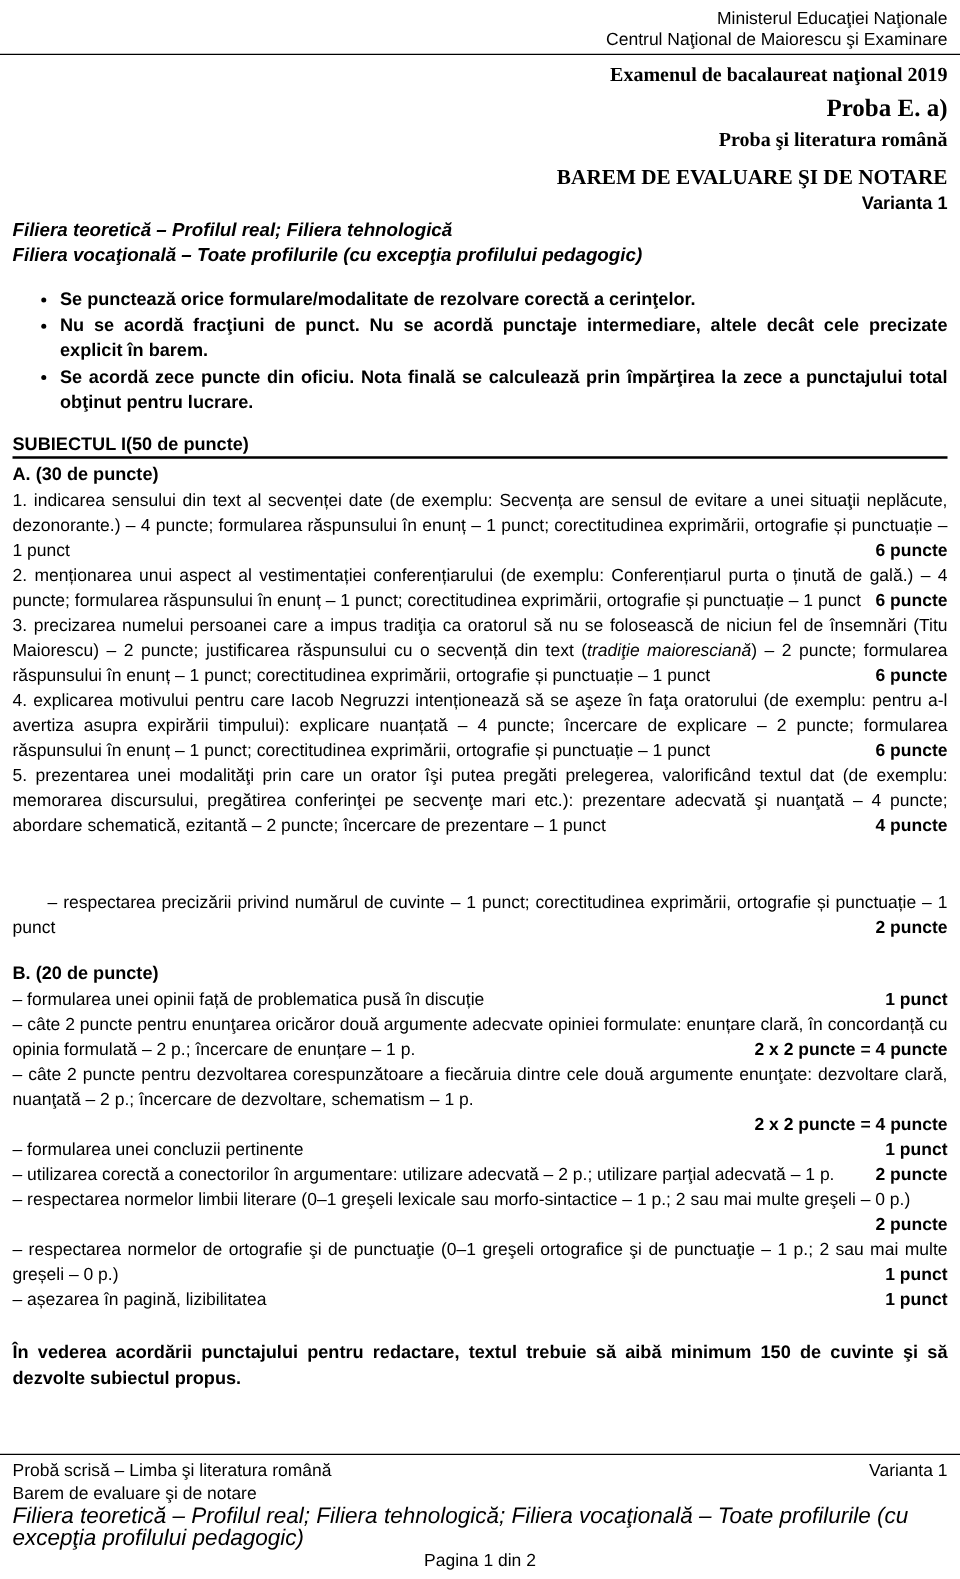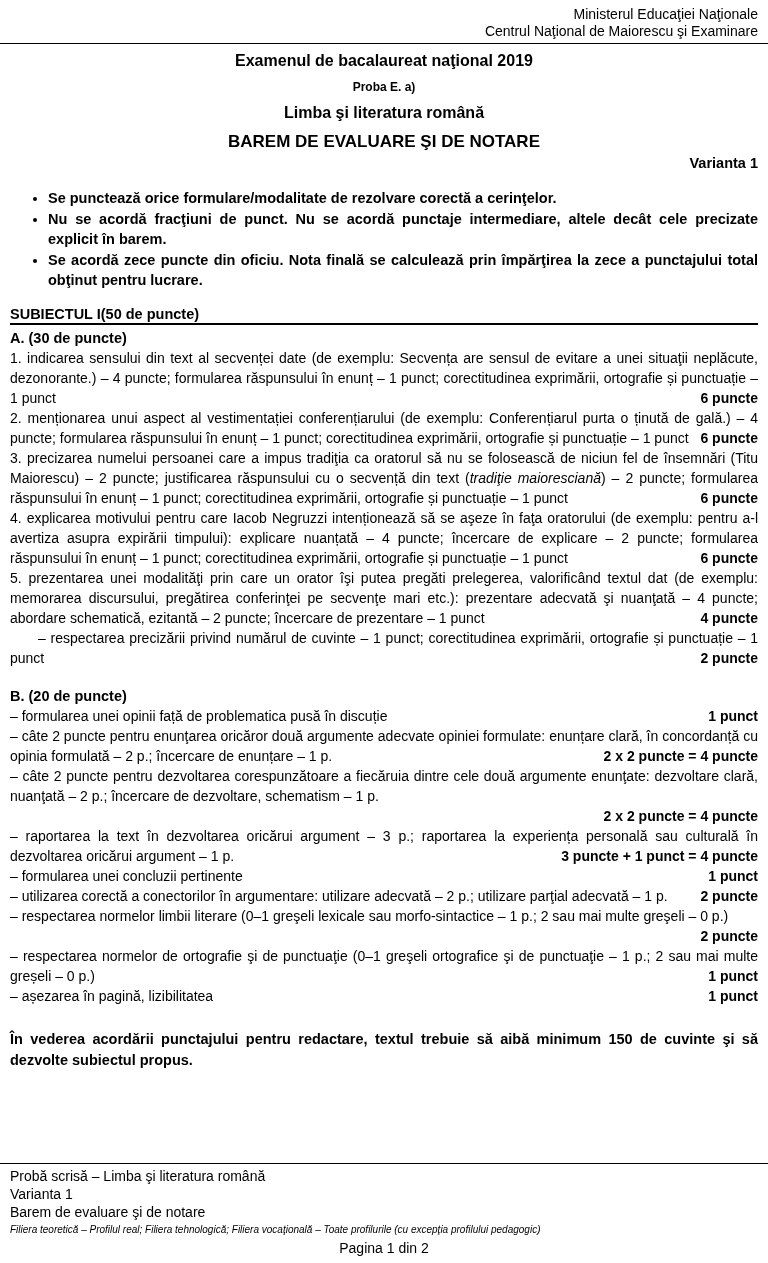--- a/index.html
+++ b/index.html
@@ -12,23 +12,23 @@
     font-size: 14px;
     position: relative;
     overflow: hidden;
   }
   .page { padding: 6px 10px 0 10px; }
 
   
   .org-line { text-align: right; font-size: 14px; line-height: 17px; }
   .header-rule { border-bottom: 1.5px solid #000; margin: 3px -10px 0 -10px; }
 
-  .title-center { text-align: center; font-weight: bold; }
+  .title-center { text-align: right; font-weight: bold; font-family: Liberation Serif, serif; }
   .exam-title   { font-size: 16px; line-height: 20px; margin-top: 7px; }
-  .proba-line   { font-size: 12px; line-height: 20px; margin-top: 6px; }
+  .proba-line   { font-size: 20px; line-height: 20px; margin-top: 6px; }
   .subject-line { font-size: 16px; line-height: 20px; margin-top: 6px; }
   .barem-title  { font-size: 17px; line-height: 21px; margin-top: 8px; }
   .variant-line { text-align: right; font-weight: bold; font-size: 14.5px; line-height: 19px; margin-top: 2px; }
 
   .filiera { font-weight: bold; font-style: italic; font-size: 15px; line-height: 20px; }
   .filiera-block { margin-top: 2px; }
 
   
   .rules-list {
     margin: 15px 0 0 0;
@@ -55,62 +55,66 @@
 
   
   .item {
     margin: 0;
     text-align: justify;
     line-height: 20px;
   }
   .item::after { content: ""; display: block; clear: both; }
   .score { float: right; font-weight: bold; padding-left: 8px; }
   .score-line { text-align: right; font-weight: bold; line-height: 20px; }
-  .indent { text-indent: 28px; }
+  .indent { text-indent: 28px; margin-top: 41px; }
 
   .section-b { margin-top: 18px; }
 
   .final-note {
     font-weight: bold;
     text-align: justify;
     line-height: 21px;
     font-size: 14.5px;
     margin-top: 23px;
   }
 
   
   .footer {
     position: absolute;
     left: 0; right: 0;
     bottom: 6px;
   }
   .footer-rule { border-top: 1.5px solid #000; margin: 0; }
   .footer-inner { padding: 3px 10px 0 10px; font-size: 14px; }
-  .footer-row { display: flex; justify-content: space-between; line-height: 18px; flex-direction: column; }
+  .footer-row { display: flex; justify-content: space-between; line-height: 18px; }
   .footer-line2 { line-height: 18px; }
-  .footer-italic { font-style: italic; font-size: 10px; line-height: 18px; }
+  .footer-italic { font-style: italic; font-size: 18px; line-height: 18px; }
   .footer-page { text-align: center; line-height: 18px; }
 </style>
 </head>
 <body>
 
 <div class="page">
 
   <div>
     <div class="org-line">Ministerul Educaţiei Naţionale</div>
     <div class="org-line">Centrul Naţional de Maiorescu şi Examinare</div>
   </div>
   <div class="header-rule"></div>
 
   <div class="title-center exam-title">Examenul de bacalaureat naţional 2019</div>
   <div class="title-center proba-line">Proba E. a)</div>
-  <div class="title-center subject-line">Limba şi literatura română</div>
+  <div class="title-center subject-line">Proba şi literatura română</div>
   <div class="title-center barem-title">BAREM DE EVALUARE ŞI DE NOTARE</div>
   <div class="variant-line">Varianta 1</div>
 
+  <div class="filiera-block">
+    <div class="filiera">Filiera teoretică – Profilul real; Filiera tehnologică</div>
+    <div class="filiera">Filiera vocaţională – Toate profilurile (cu excepţia profilului pedagogic)</div>
+  </div>
 
   <ul class="rules-list">
     <li>Se punctează orice formulare/modalitate de rezolvare corectă a cerinţelor.</li>
     <li>Nu se acordă fracţiuni de punct. Nu se acordă punctaje intermediare, altele decât cele precizate explicit în barem.</li>
     <li>Se acordă zece puncte din oficiu. Nota finală se calculează prin împărţirea la zece a punctajului total obţinut pentru lucrare.</li>
   </ul>
 
   <div class="subject-header">
     <span>SUBIECTUL I</span>
     <span>(50 de puncte)</span>
@@ -132,21 +136,20 @@
 
   <div class="section-heading section-b">B. (20 de puncte)</div>
 
   <p class="item"><span>– formularea unei opinii față de problematica pusă în discuție</span><span class="score">1 punct</span></p>
 
   <p class="item"><span>– câte 2 puncte pentru enunţarea oricăror două argumente adecvate opiniei formulate: enunțare clară, în concordanță cu opinia formulată – 2 p.; încercare de enunțare – 1 p.</span><span class="score">2 x 2 puncte = 4 puncte</span></p>
 
   <p class="item"><span>– câte 2 puncte pentru dezvoltarea corespunzătoare a fiecăruia dintre cele două argumente enunţate: dezvoltare clară, nuanţată – 2 p.; încercare de dezvoltare, schematism – 1 p.</span></p>
   <div class="score-line">2 x 2 puncte = 4 puncte</div>
 
-  <p class="item"><span>– raportarea la text în dezvoltarea oricărui argument – 3 p.; raportarea la experiența personală sau culturală în dezvoltarea oricărui argument – 1 p.</span><span class="score">3 puncte + 1 punct = 4 puncte</span></p>
 
   <p class="item"><span>– formularea unei concluzii pertinente</span><span class="score">1 punct</span></p>
 
   <p class="item"><span>– utilizarea corectă a conectorilor în argumentare: utilizare adecvată – 2 p.; utilizare parţial adecvată – 1 p.</span><span class="score">2 puncte</span></p>
 
   <p class="item"><span>– respectarea normelor limbii literare (0–1 greşeli lexicale sau morfo-sintactice – 1 p.; 2 sau mai multe greşeli – 0 p.)</span><span class="score">2 puncte</span></p>
 
   <p class="item"><span>– respectarea normelor de ortografie şi de punctuaţie (0–1 greşeli ortografice şi de punctuaţie – 1 p.; 2 sau mai multe greșeli – 0 p.)</span><span class="score">1 punct</span></p>
 
   <p class="item"><span>– așezarea în pagină, lizibilitatea</span><span class="score">1 punct</span></p>

